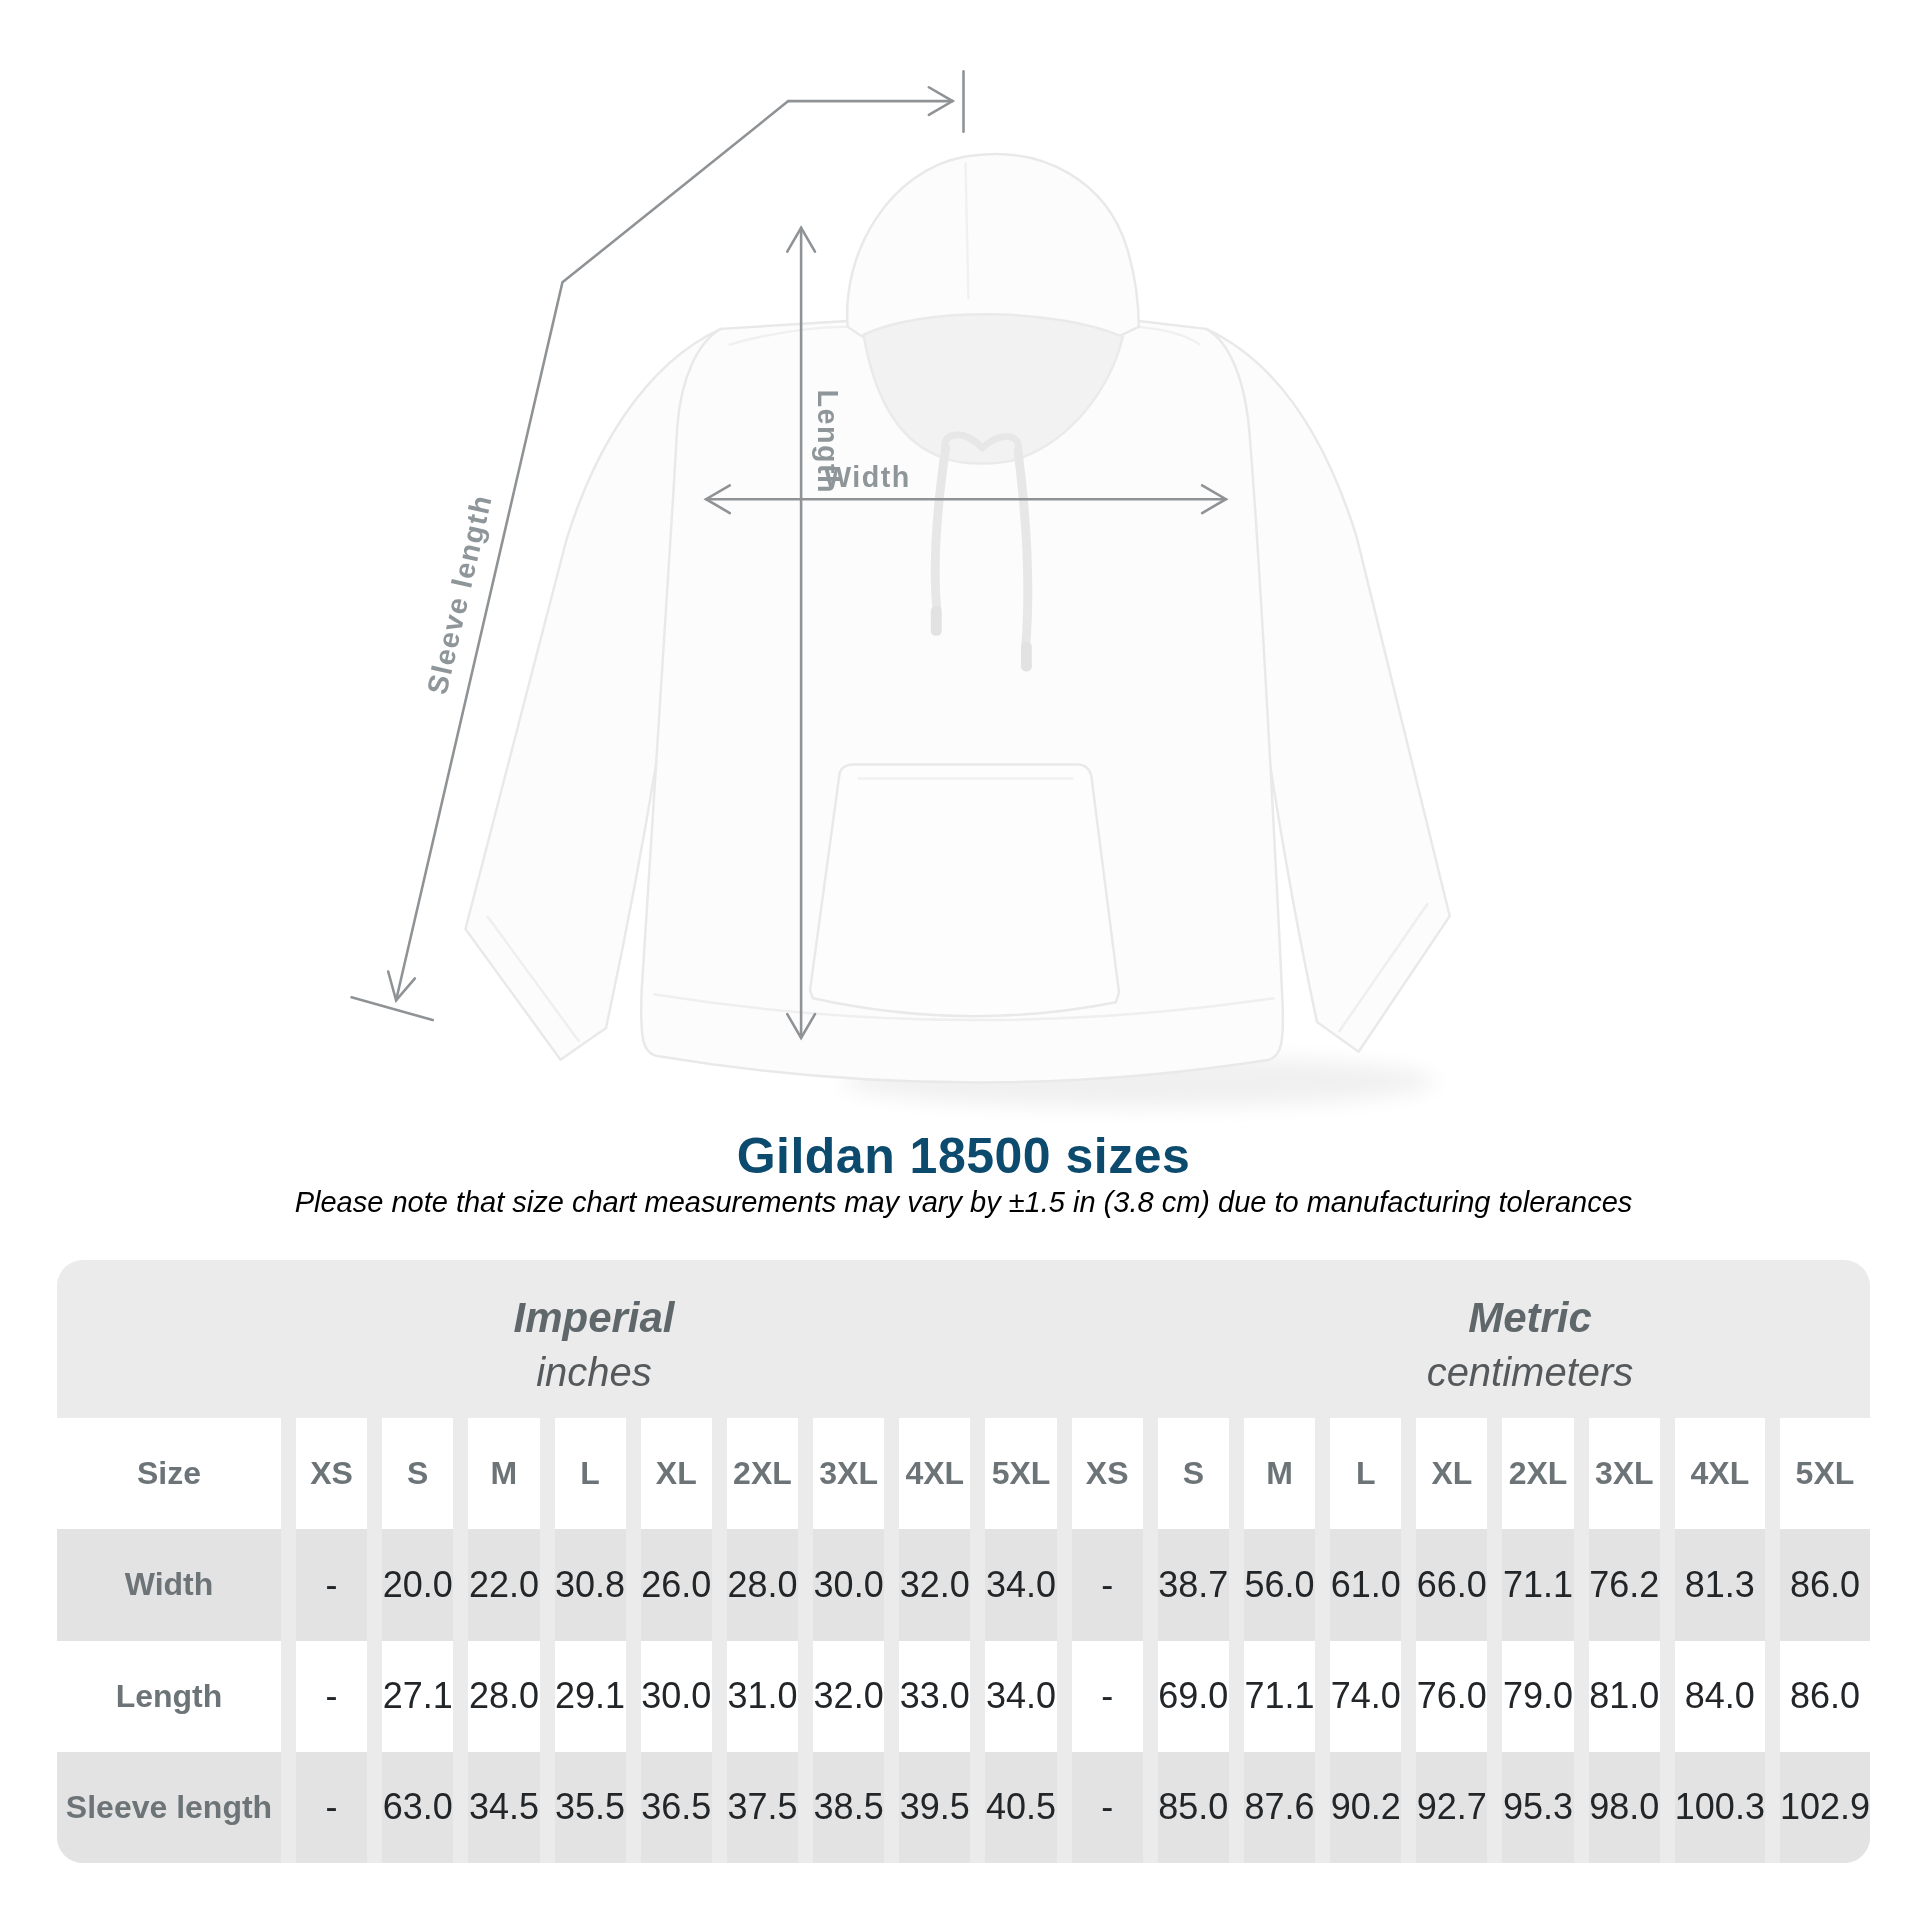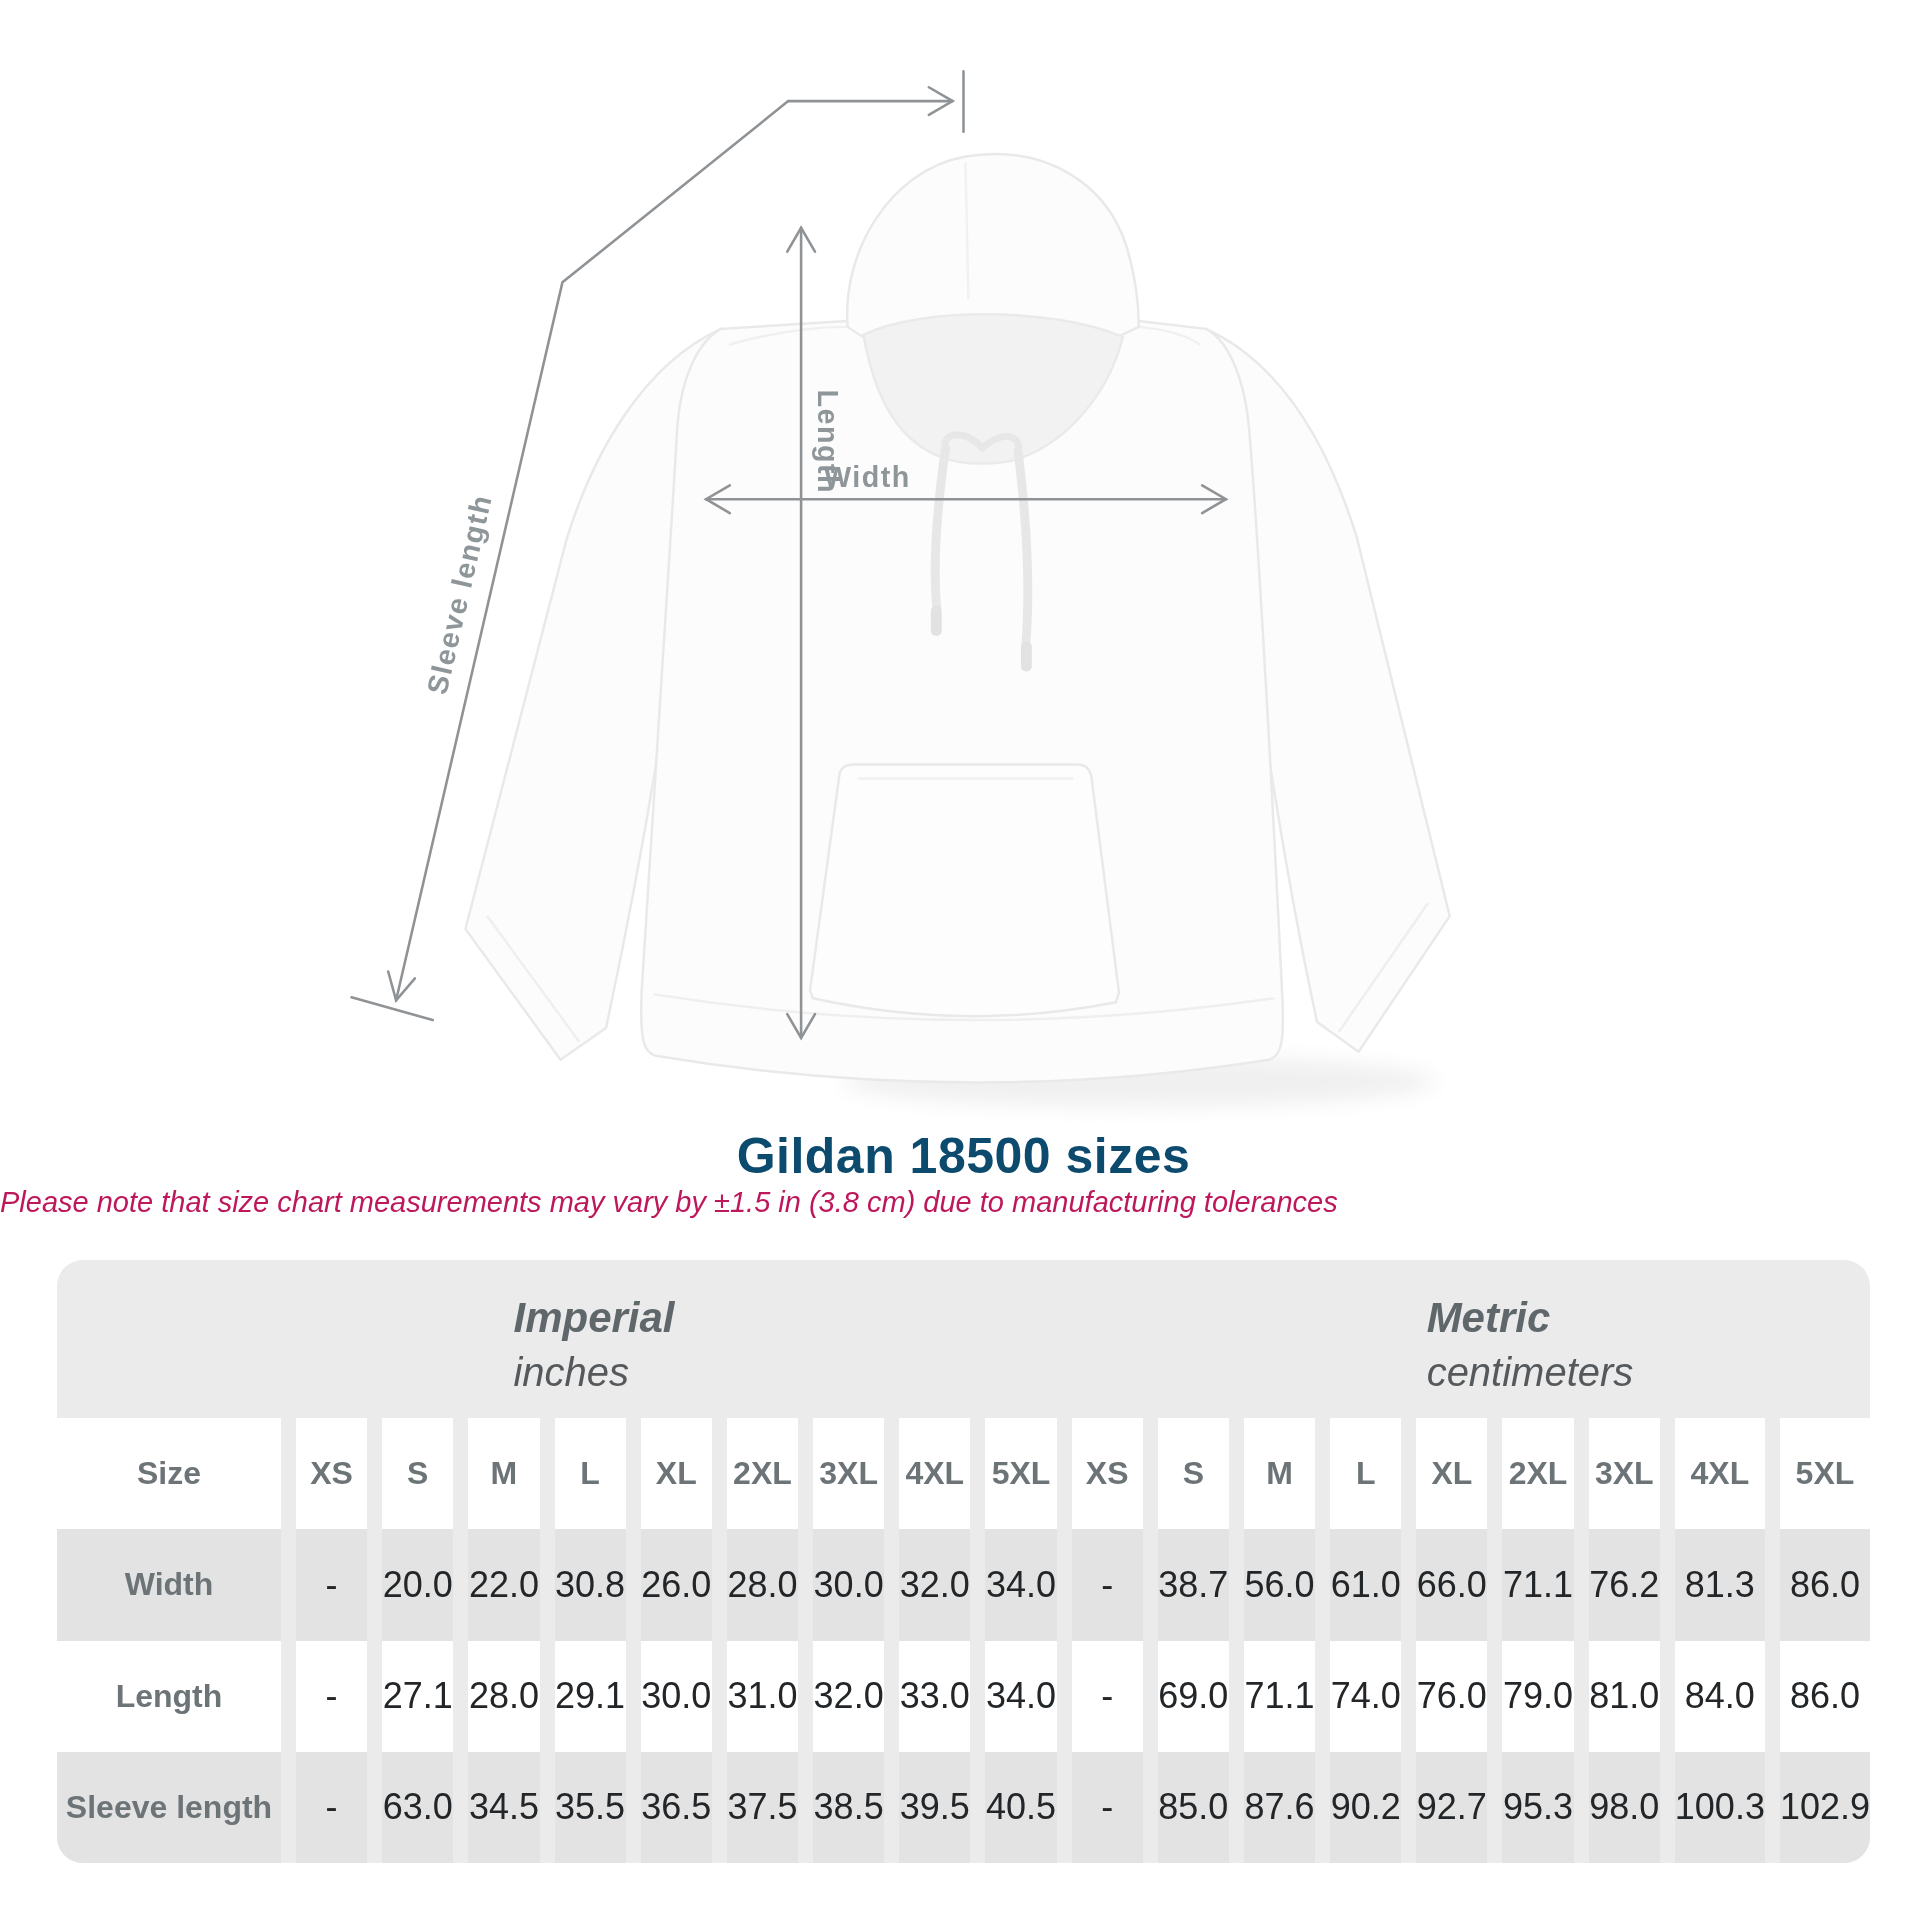--- a/index.html
+++ b/index.html
@@ -6,27 +6,27 @@
   .canvas{position:relative;width:1927px;height:1927px;background:#ffffff;overflow:hidden;
           font-family:"Liberation Sans",sans-serif;}
 
   
   .figure-wrap{position:absolute;left:0;top:0;width:1927px;height:1238px;}
   .figure-wrap svg{display:block;}
 
   
   .page-title{position:absolute;left:0;top:1127px;width:100%;text-align:center;
               font-size:50px;font-weight:bold;color:#0c4a6e;letter-spacing:0.5px;}
-  .page-subtitle{position:absolute;left:0;top:1186px;width:100%;
-              font-size:29px;font-style:italic;color:#be185d;}
+  .page-subtitle{position:absolute;left:0;top:1186px;width:100%;text-align:center;
+              font-size:29px;font-style:italic;color:#000000;}
 
   
   .chart-box{position:absolute;left:57px;top:1260px;width:1813px;height:603px;
              background:#ebebeb;border-radius:26px;overflow:hidden;}
-  .unit-group{position:absolute;top:0;height:158px;transform:translateX(-50%);white-space:nowrap;}
+  .unit-group{position:absolute;top:0;height:158px;transform:translateX(-50%);text-align:center;white-space:nowrap;}
   .unit-group.imperial{left:537px;}
   .unit-group.metric{left:1473px;}
   .unit-label{margin-top:34px;font-size:42px;font-weight:bold;font-style:italic;color:#5f676b;}
   .unit-sub{margin-top:8px;font-size:40px;font-style:italic;color:#55595c;}
 
   .size-grid{position:absolute;left:0;top:158px;width:100%;height:445px;
              display:grid;grid-template-columns:224px repeat(18,1fr);
              grid-auto-rows:1fr;column-gap:15px;}
   .cell{display:flex;align-items:center;justify-content:center;font-size:36px;color:#232629;}
   .cell.hdr{font-weight:bold;font-size:32px;color:#6d7478;}

